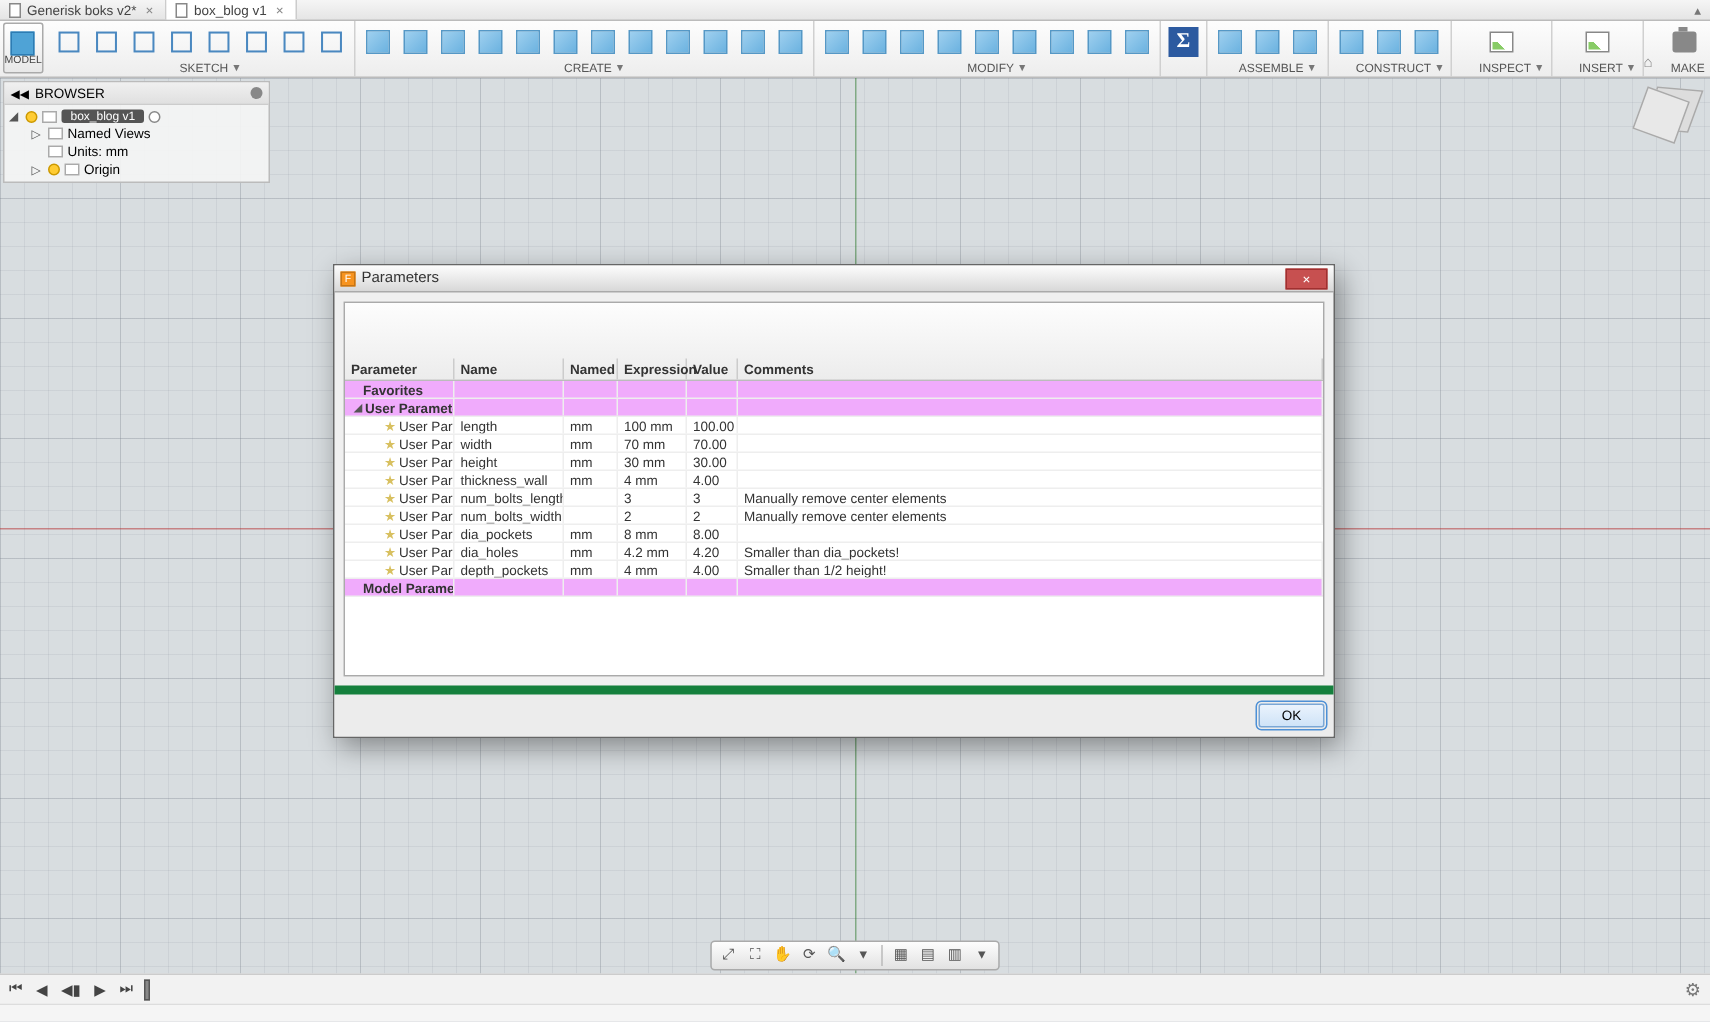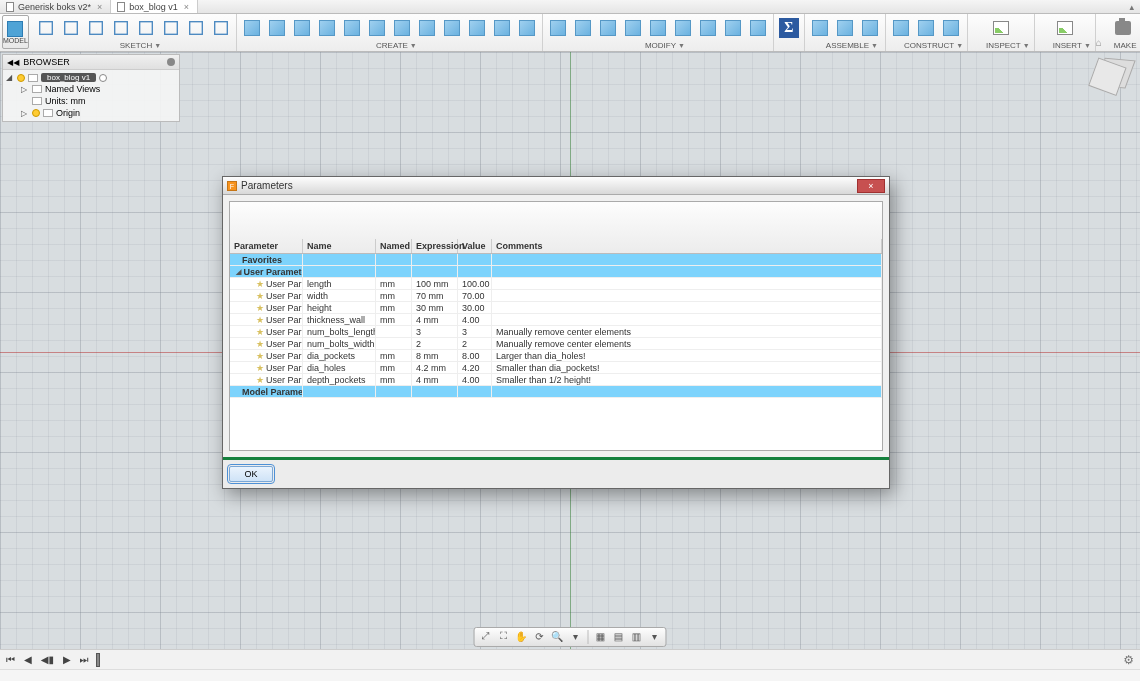--- a/index.html
+++ b/index.html
@@ -62,25 +62,25 @@
 .dlg-title { height:18px; background: linear-gradient(#fdfdfd,#d8d8d8); border-bottom:1px solid #aaa; display:flex; align-items:center; padding:0 4px; font-size:10px; color:#333;}
 .dlg-title .f-icon { width:10px; height:10px; background:#f7931e; margin-right:4px; border:1px solid #c67515; font-size:7px; color:#fff; text-align:center; line-height:9px;}
 .dlg-close { margin-left:auto; background:#c75050; color:#fff; width:28px; text-align:center; font-size:9px; border:1px solid #a03030; cursor:pointer; line-height:12px;}
 .dlg-body { padding:6px; }
 .grid-wrap { border:1px solid #aaa; background:#fff; height:250px; overflow:hidden; }
 .grid-head { display:flex; background: linear-gradient(#fdfdfd,#ececec); border-bottom:1px solid #bbb; font-size:9px; font-weight:bold; color:#333;}
 .gh { padding:2px 4px; border-right:1px solid #ccc;margin-top:37px; }
 .c-param{width:73px;} .c-name{width:73px;} .c-unit{width:36px;} .c-expr{width:46px;} .c-val{width:34px;} .c-com{flex:1;}
 .grid-rows { font-size:9px; color:#333; }
 .gr { display:flex; border-bottom:1px solid #eee; height:12px; align-items:center;}
-.gr.section { background:#7dd3fc; font-weight:bold;justify-content:flex-end; }
+.gr.section { background:#f0abfc; font-weight:bold;justify-content:flex-end; }
 .gr .cell { padding:0 4px; border-right:1px solid #eee; height:100%; display:flex; align-items:center; overflow:hidden; white-space:nowrap;}
 .gr .star { color:#d8c060; font-size:9px; margin-right:2px;}
 .gr .tri2 { font-size:7px; color:#555; margin:0 2px;}
-.dlg-foot { padding:6px; display:flex; border-top:3px solid #15803d; background:#ececec;}
+.dlg-foot { padding:6px; display:flex; justify-content:flex-end; border-top:6px solid #15803d; background:#ececec;}
 .ok-btn { width:44px; height:16px; font-size:9px; background: linear-gradient(#eaf3fd,#cfe3f7); border:1px solid #7aa7d6; border-radius:2px; cursor:pointer; outline:1px solid #4d90d6; outline-offset:1px;}
 
 
 .viewctrl { position:absolute; left:50%; bottom:34px; transform:translateX(-50%); display:flex; gap:4px; background: linear-gradient(#fdfdfd,#e2e2e2); border:1px solid #aaa; border-radius:3px; padding:1px 4px; z-index:3;}
 .vc { width:14px; height:14px; display:flex; align-items:center; justify-content:center; font-size:10px; color:#555; cursor:pointer; }
 .vc.sep { width:1px; background:#bbb; margin:1px 1px; }
 
 
 .timeline { position:absolute; left:0; right:0; bottom:12px; height:20px; background:#f2f2f2; border-top:1px solid #ccc; display:flex; align-items:center; padding:0 4px; gap:5px; z-index:3;}
 .tl-btn { font-size:10px; color:#444; cursor:pointer; padding:0 2px;}
@@ -473,21 +473,20 @@
               <div class="cell c-expr">2</div>
               <div class="cell c-val">2</div>
               <div class="cell c-com">Manually remove center elements</div>
             </div>
             <div class="gr">
               <div class="cell c-param" style="padding-left:26px;"><span class="star">★</span>User Par…</div>
               <div class="cell c-name">dia_pockets</div>
               <div class="cell c-unit">mm</div>
               <div class="cell c-expr">8 mm</div>
               <div class="cell c-val">8.00</div>
-              <div class="cell c-com">Larger than dia_holes!</div>
             </div>
             <div class="gr">
               <div class="cell c-param" style="padding-left:26px;"><span class="star">★</span>User Par…</div>
               <div class="cell c-name">dia_holes</div>
               <div class="cell c-unit">mm</div>
               <div class="cell c-expr">4.2 mm</div>
               <div class="cell c-val">4.20</div>
               <div class="cell c-com">Smaller than dia_pockets!</div>
             </div>
             <div class="gr">

